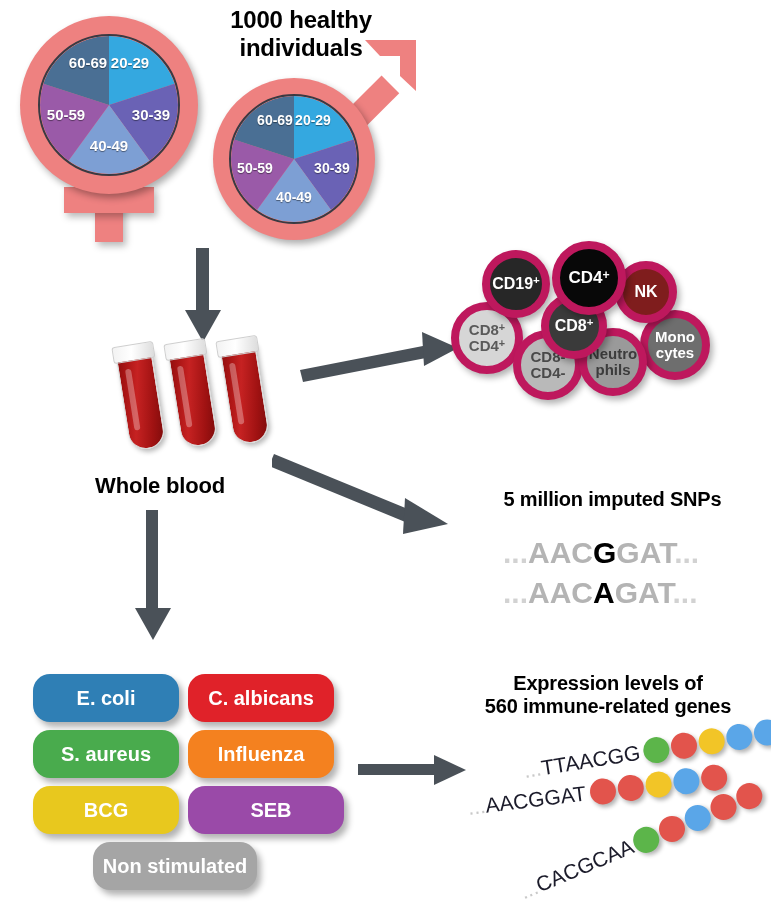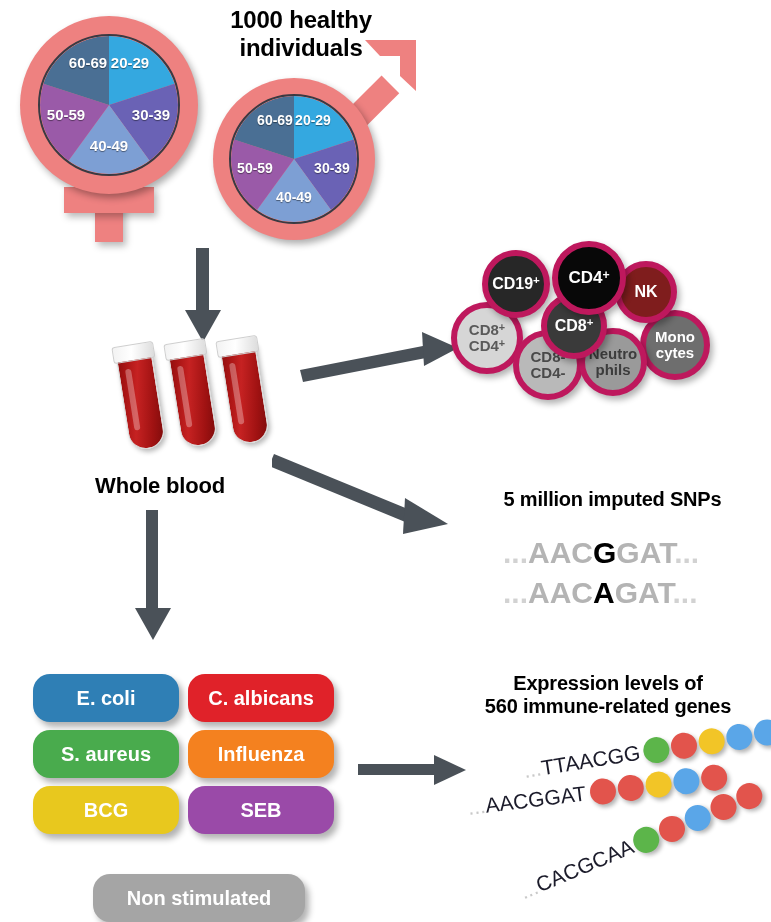--- a/index.html
+++ b/index.html
@@ -29,21 +29,21 @@
   .tube{position:absolute;transform-origin:50% 0%;}
   .tbody{position:absolute;width:100%;height:100%;
          background:linear-gradient(100deg,#8d0d0d 0%,#a81414 18%,#c62222 42%,#a01212 75%,#7d0b0b 100%);
          border-radius:6px 6px 22px 22px;border:1.5px solid #d8d8d8;box-sizing:border-box;
          box-shadow:2px 3px 5px rgba(0,0,0,.28);}
   .tcap{position:absolute;background:linear-gradient(100deg,#f2f2f2,#ffffff 45%,#dcdcdc);
         border:1.5px solid #cfcfcf;box-sizing:border-box;border-radius:3px;}
   .tshine{position:absolute;background:rgba(255,255,255,.30);border-radius:4px;}
 
   
-  .cell{position:absolute;border-radius:50%;border:6px solid #be185d;box-sizing:border-box;
+  .cell{position:absolute;border-radius:50%;border:8px solid #be185d;box-sizing:border-box;
         display:flex;align-items:center;justify-content:center;text-align:center;
         font-weight:bold;line-height:1.04;
         box-shadow:3px 4px 6px rgba(0,0,0,.30);}
   .cell sup{font-size:.72em;line-height:0;vertical-align:baseline;position:relative;top:-.38em;}
 
   
   .snpline{position:absolute;font-family:"Liberation Sans","DejaVu Sans",sans-serif;
            font-weight:bold;white-space:nowrap;letter-spacing:0px;}
   .snpline .dots{color:#cfcfcf;}
   .snpline .base{color:#b4b4b4;}
@@ -217,24 +217,24 @@
     </div>
   <div class="stim" style="left:33px;top:730px;width:146px;height:48px;background:#49ab4d;font-size:20px;">
     <span>S. aureus</span>
     </div>
   <div class="stim" style="left:33px;top:786px;width:146px;height:48px;background:#e8c81e;font-size:20px;">
     <span>BCG</span>
     </div>
   <div class="stim" style="left:188px;top:730px;width:146px;height:48px;background:#f4811f;font-size:20px;">
     <span>Influenza</span>
     </div>
-  <div class="stim" style="left:188px;top:786px;width:146px;height:48px;background:#9a4aa8;font-size:20px;">
+  <div class="stim" style="left:188px;top:786px;width:146px;height:48px;background:#9a4aa8;font-size:20px;padding-left:10px;">
     <span>SEB</span>
     </div>
-  <div class="stim" style="left:93px;top:842px;width:212px;height:48px;background:#a5a5a5;font-size:20px;margin-top:32px;">
+  <div class="stim" style="left:93px;top:842px;width:164px;height:48px;background:#a5a5a5;font-size:20px;">
     <span>Non stimulated</span>
     </div>
 
   <svg class="arrow" style="left:358px;top:752px;" width="110" height="36" viewBox="0 0 110 36">
     <g fill="#4a5158">
         <rect x="0" y="12" width="82" height="11"></rect>
       <polygon points="76,3 108,18 76,33"></polygon>
       </g>
   </svg>
 

